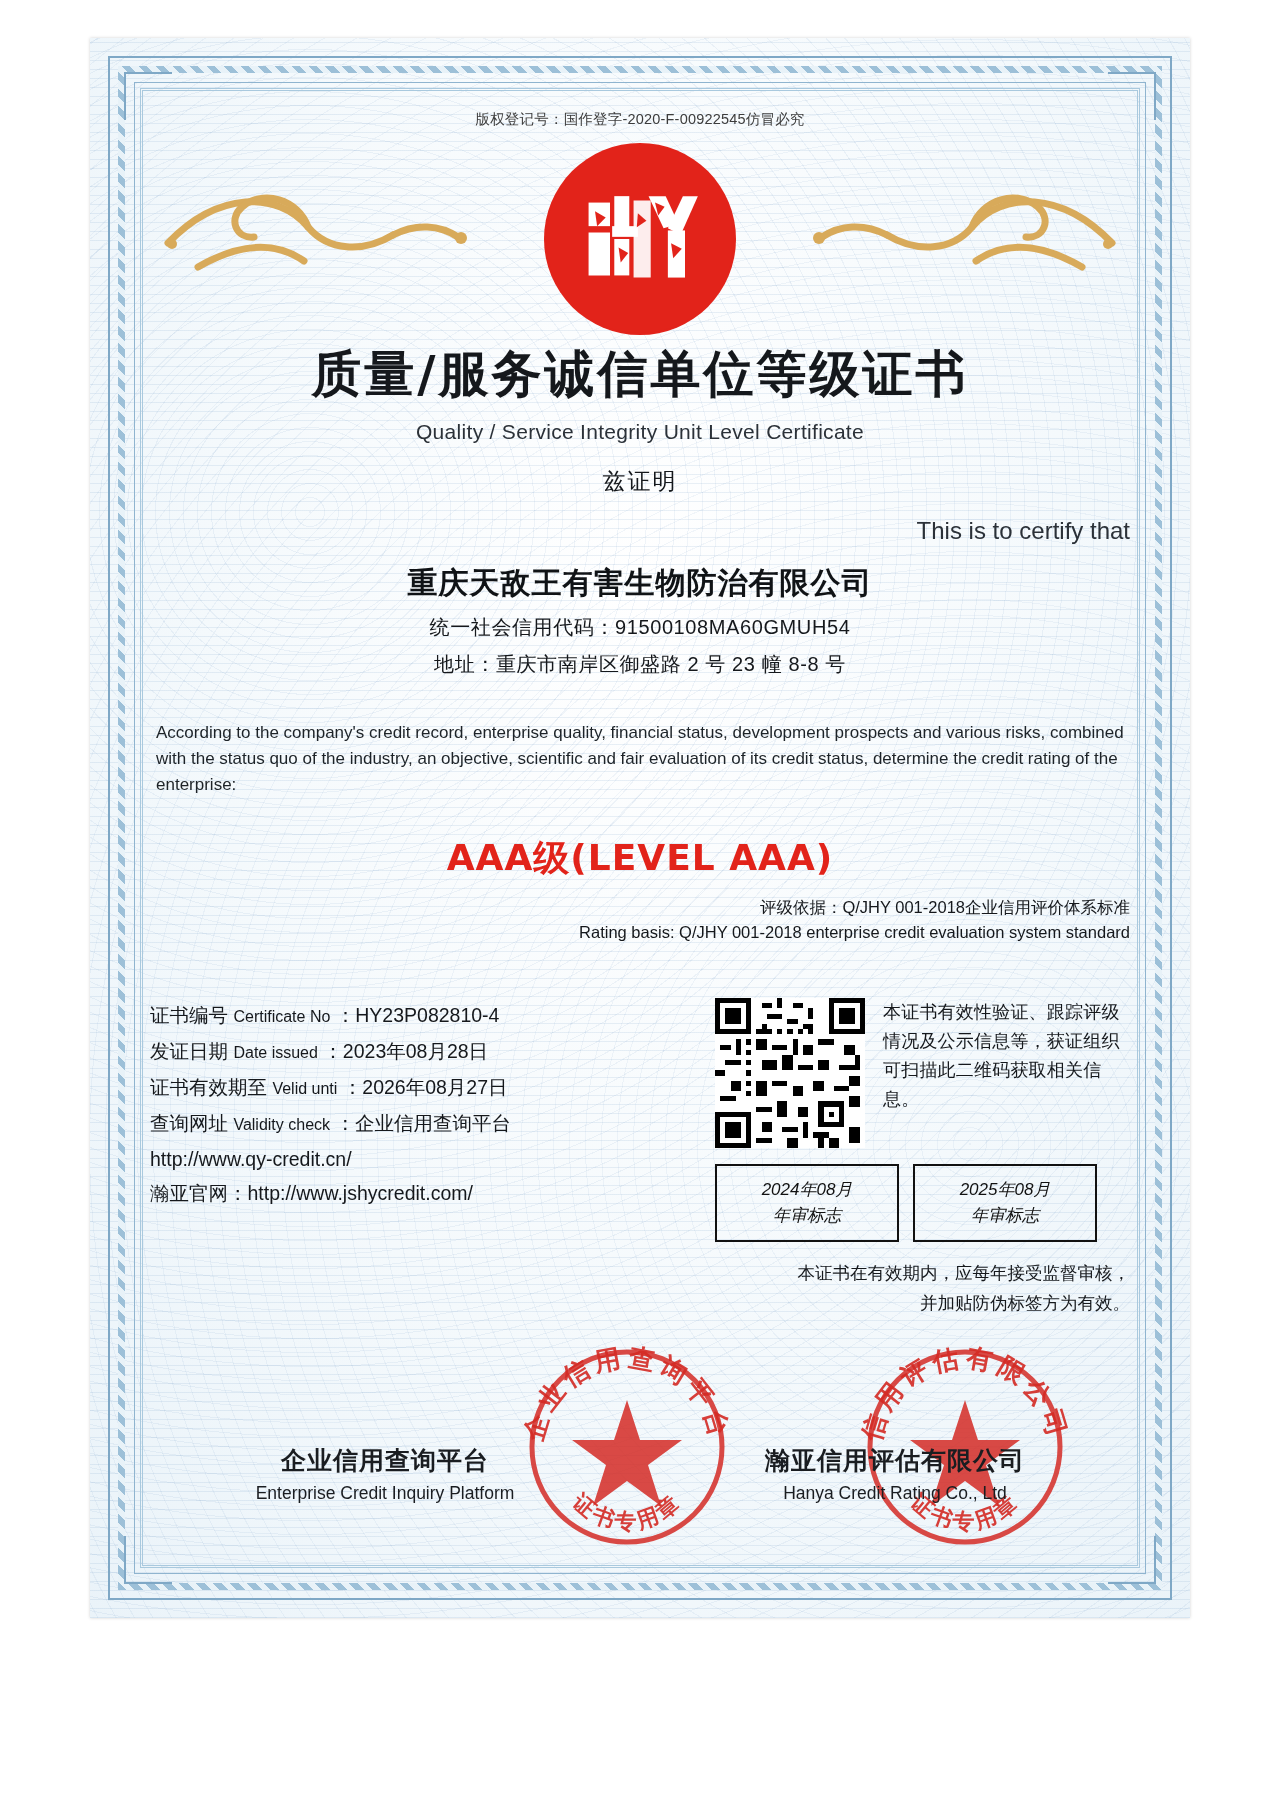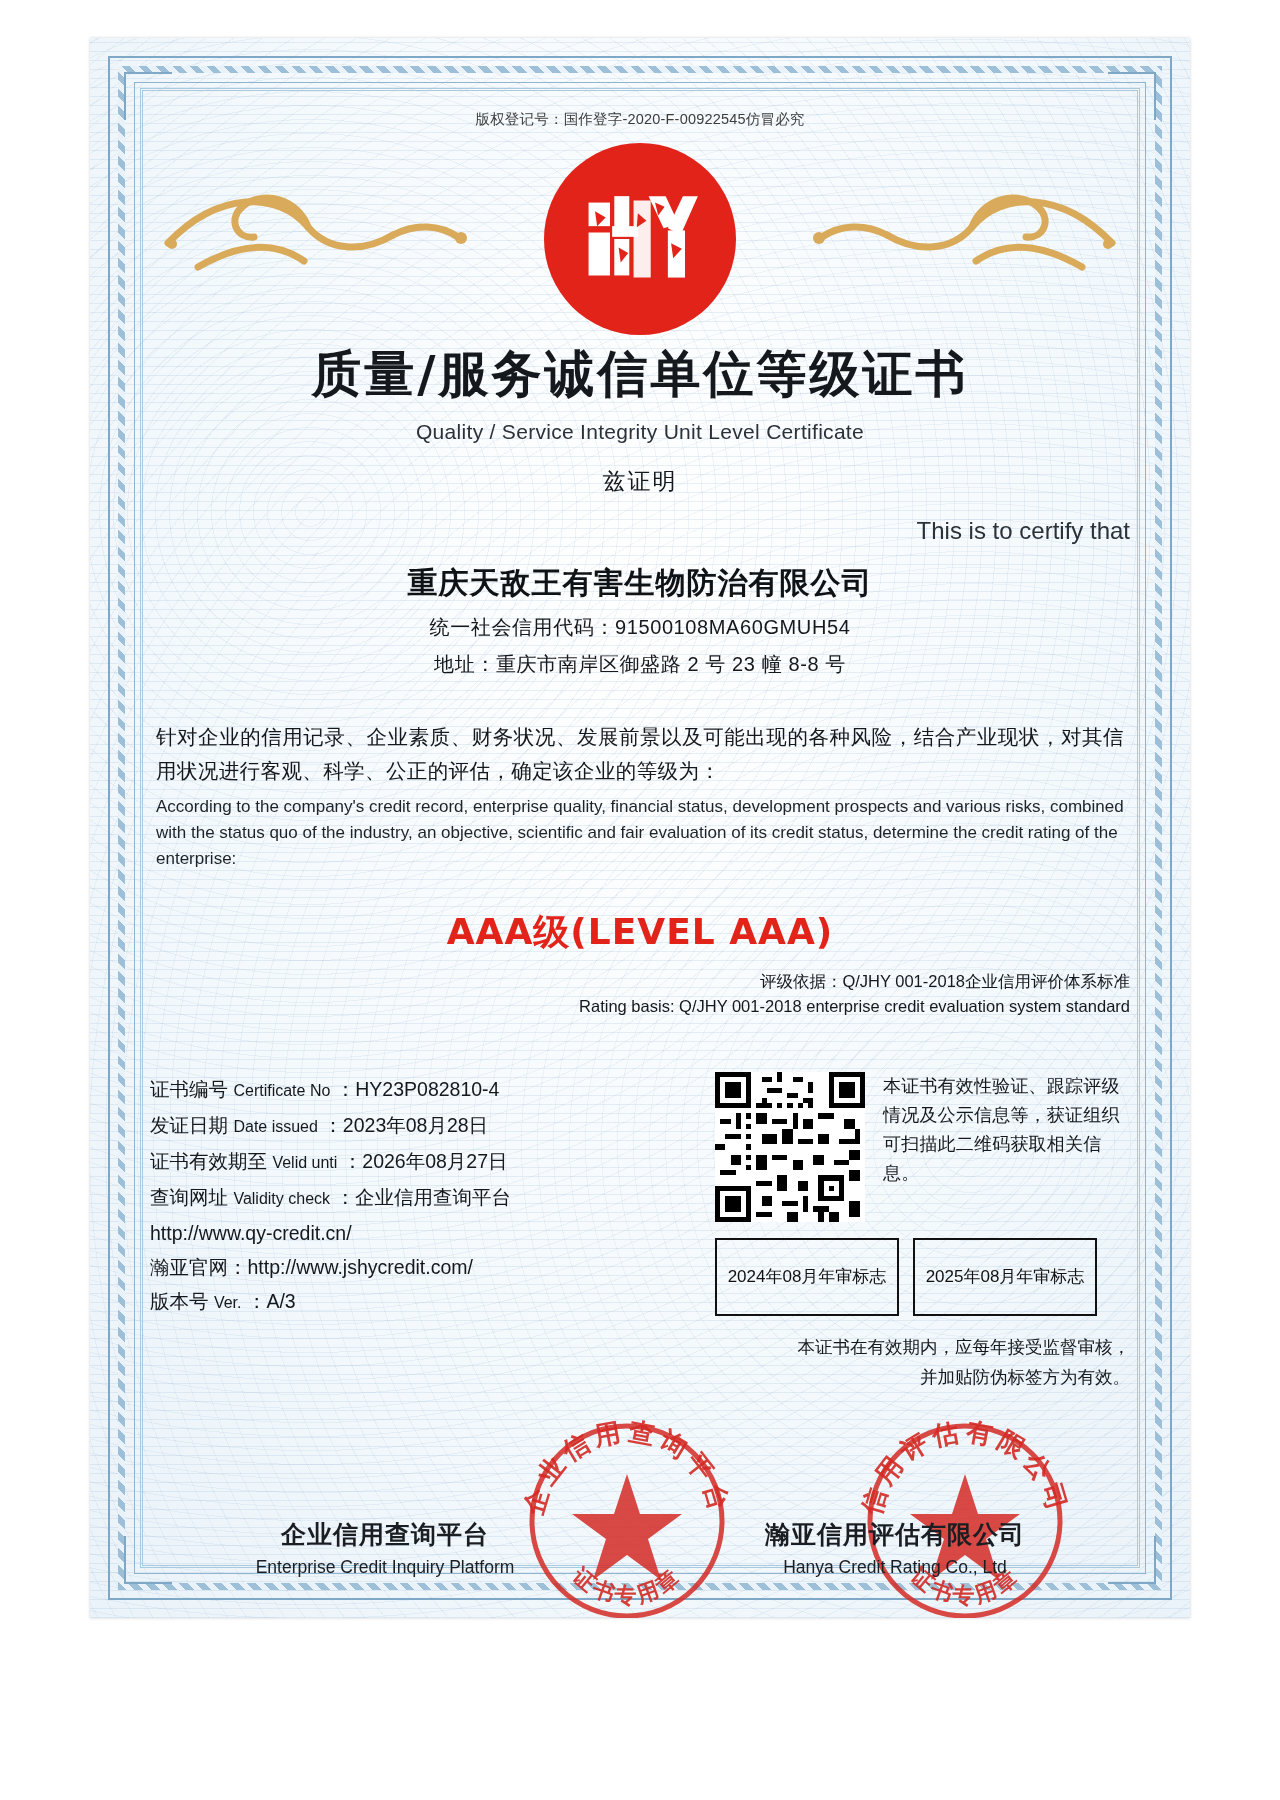--- a/index.html
+++ b/index.html
@@ -174,22 +174,22 @@
     flex:0 0 auto;
   }
   .qr svg{display:block;}
   .qr-note{
     font-size:18px;line-height:29px;color:#15181c;letter-spacing:.2px;
   }
   .stamp-boxes{display:flex;gap:14px;margin-top:16px;}
   .stamp-box{
     width:180px;height:74px;
     border:2px solid #111;
-    display:flex;align-items:center;justify-content:center;
-    font-size:17px;color:#111;line-height:26px;
+    display:flex;flex-direction:column;align-items:center;justify-content:center;
+    font-size:17px;color:#111;line-height:26px;font-style:italic;
   }
   .notice{
     margin-top:16px;
     text-align:right;
     font-size:17.5px;line-height:30px;color:#15181c;
   }
 
   
   .seals{
     position:relative;
@@ -297,21 +297,20 @@
     <div class="title-en">Quality / Service Integrity Unit Level Certificate</div>
 
     <div class="certify-cn">兹证明</div>
     <div class="certify-en">This is to certify that</div>
 
     <div class="company">重庆天敌王有害生物防治有限公司</div>
     <div class="org-line">统一社会信用代码：91500108MA60GMUH54</div>
     <div class="org-line">地址：重庆市南岸区御盛路 2 号 23 幢 8-8 号</div>
 
     <div class="body-block">
-      <div class="body-cn">针对企业的信用记录、企业素质、财务状况、发展前景以及可能出现的各种风险，结合产业现状，对其信用状况进行客观、科学、公正的评估，确定该企业的等级为：</div>
       <div class="body-en">According to the company's credit record, enterprise quality, financial status, development prospects and various risks, combined with the status quo of the industry, an objective, scientific and fair evaluation of its credit status, determine the credit rating of the enterprise:</div>
     </div>
 
     <div class="level">AAA级(LEVEL AAA)</div>
     <div class="basis-cn">评级依据：Q/JHY 001-2018企业信用评价体系标准</div>
     <div class="basis-en">Rating basis: Q/JHY 001-2018 enterprise credit evaluation system standard</div>
 
     <div class="lower">
 
       <div class="info-left">
@@ -330,25 +329,20 @@
           <span class="lbl-en">Velid unti</span>
           <span>：2026年08月27日</span>
         </div>
         <div>
           <span>查询网址</span>
           <span class="lbl-en">Validity check</span>
           <span>：企业信用查询平台</span>
         </div>
         <div>http://www.qy-credit.cn/</div>
         <div>瀚亚官网：http://www.jshycredit.com/</div>
-        <div>
-          <span>版本号</span>
-          <span class="lbl-en">Ver.</span>
-          <span>：A/3</span>
-        </div>
       </div>
 
       <div class="info-right">
         <div class="qr-row">
           <div class="qr">
             <svg viewBox="0 0 29 29" width="150" height="150" shape-rendering="crispEdges">
               <rect width="29" height="29" fill="#fff"></rect>
               <g fill="#000">
 
                 <rect x="0" y="0" width="7" height="1"></rect>

